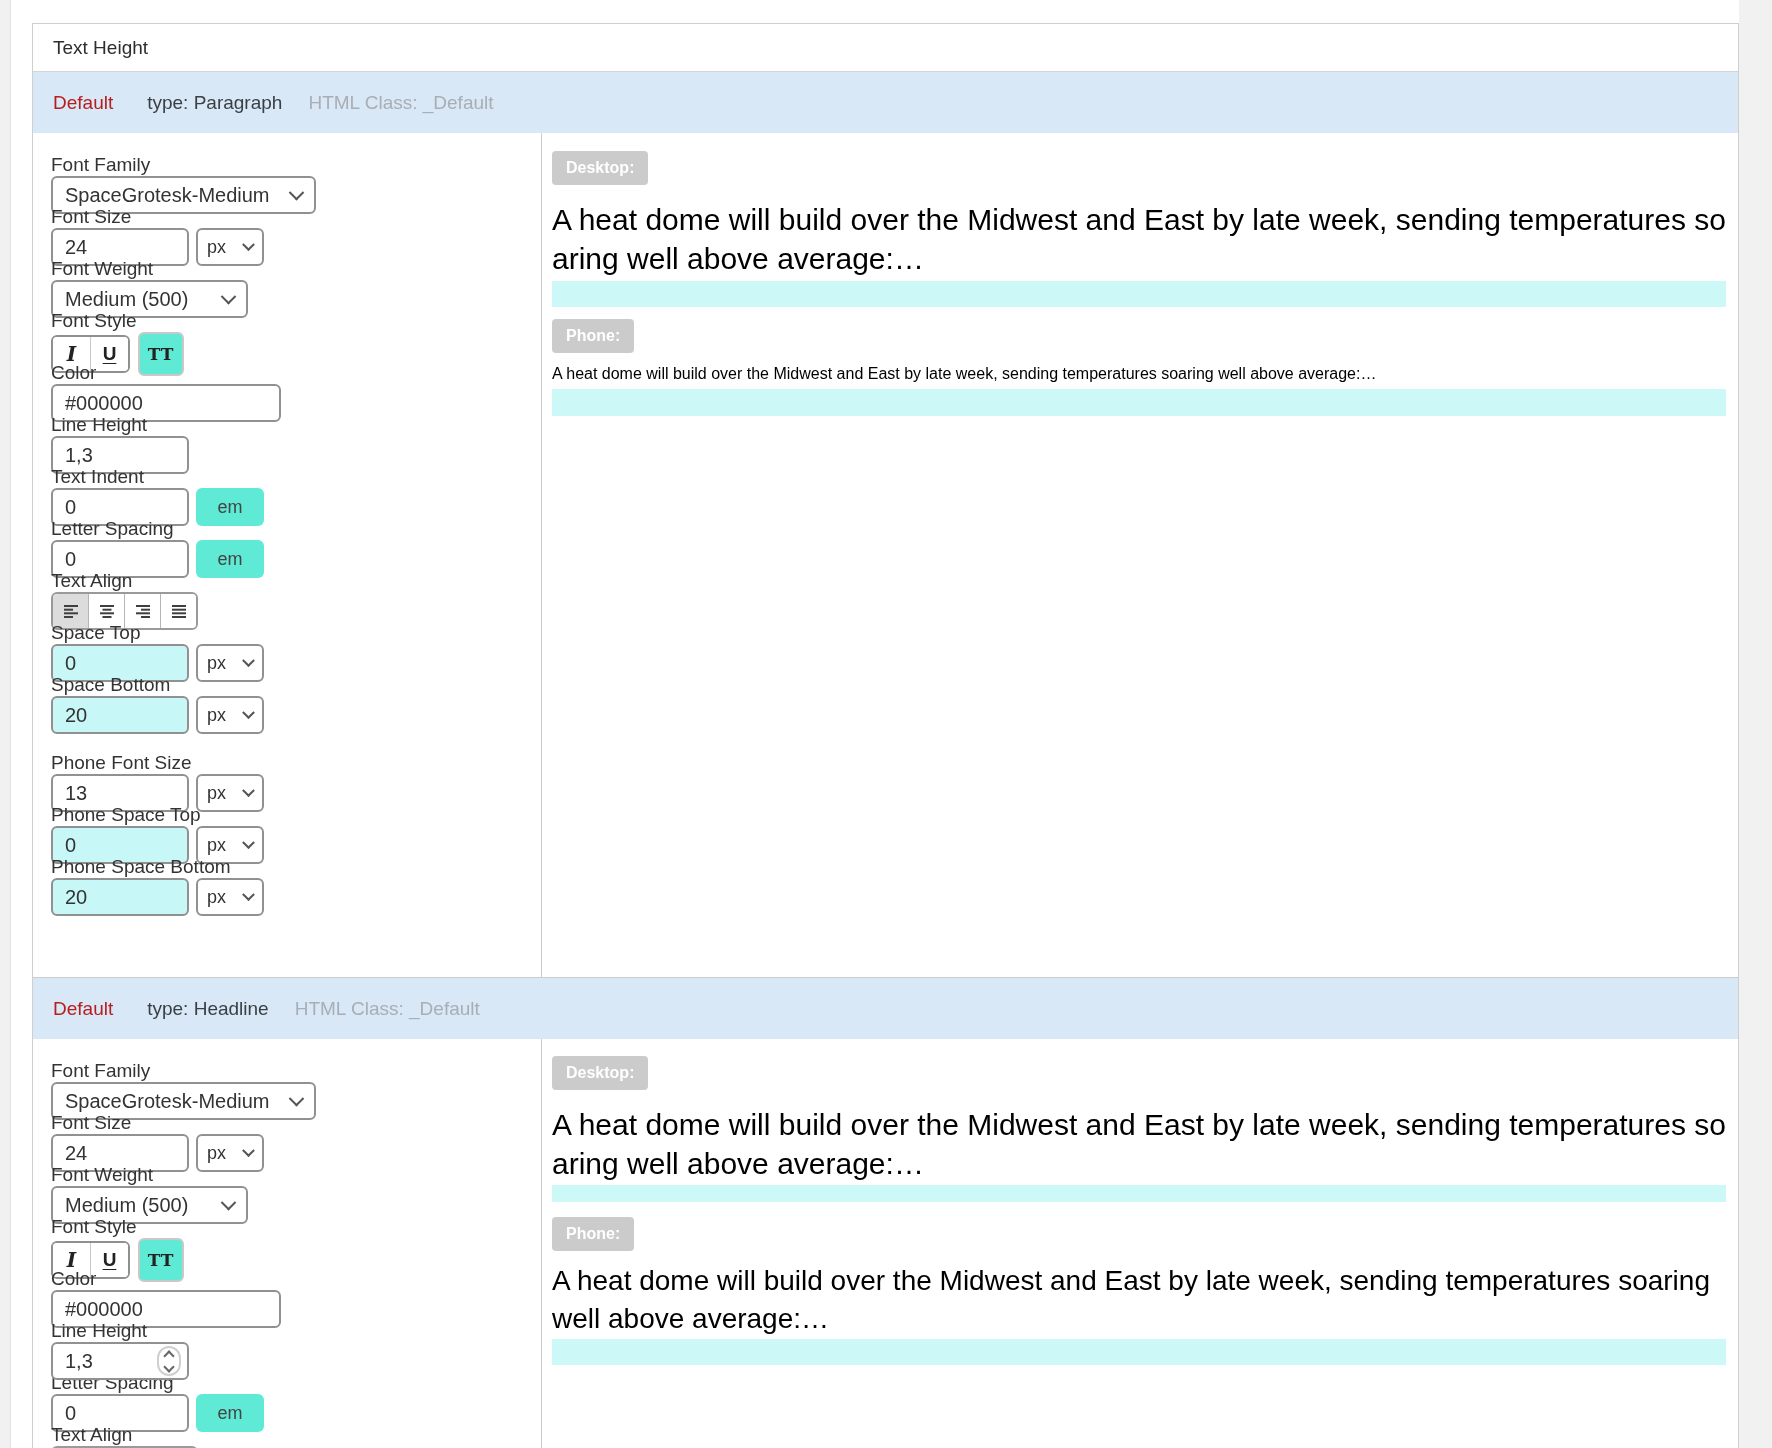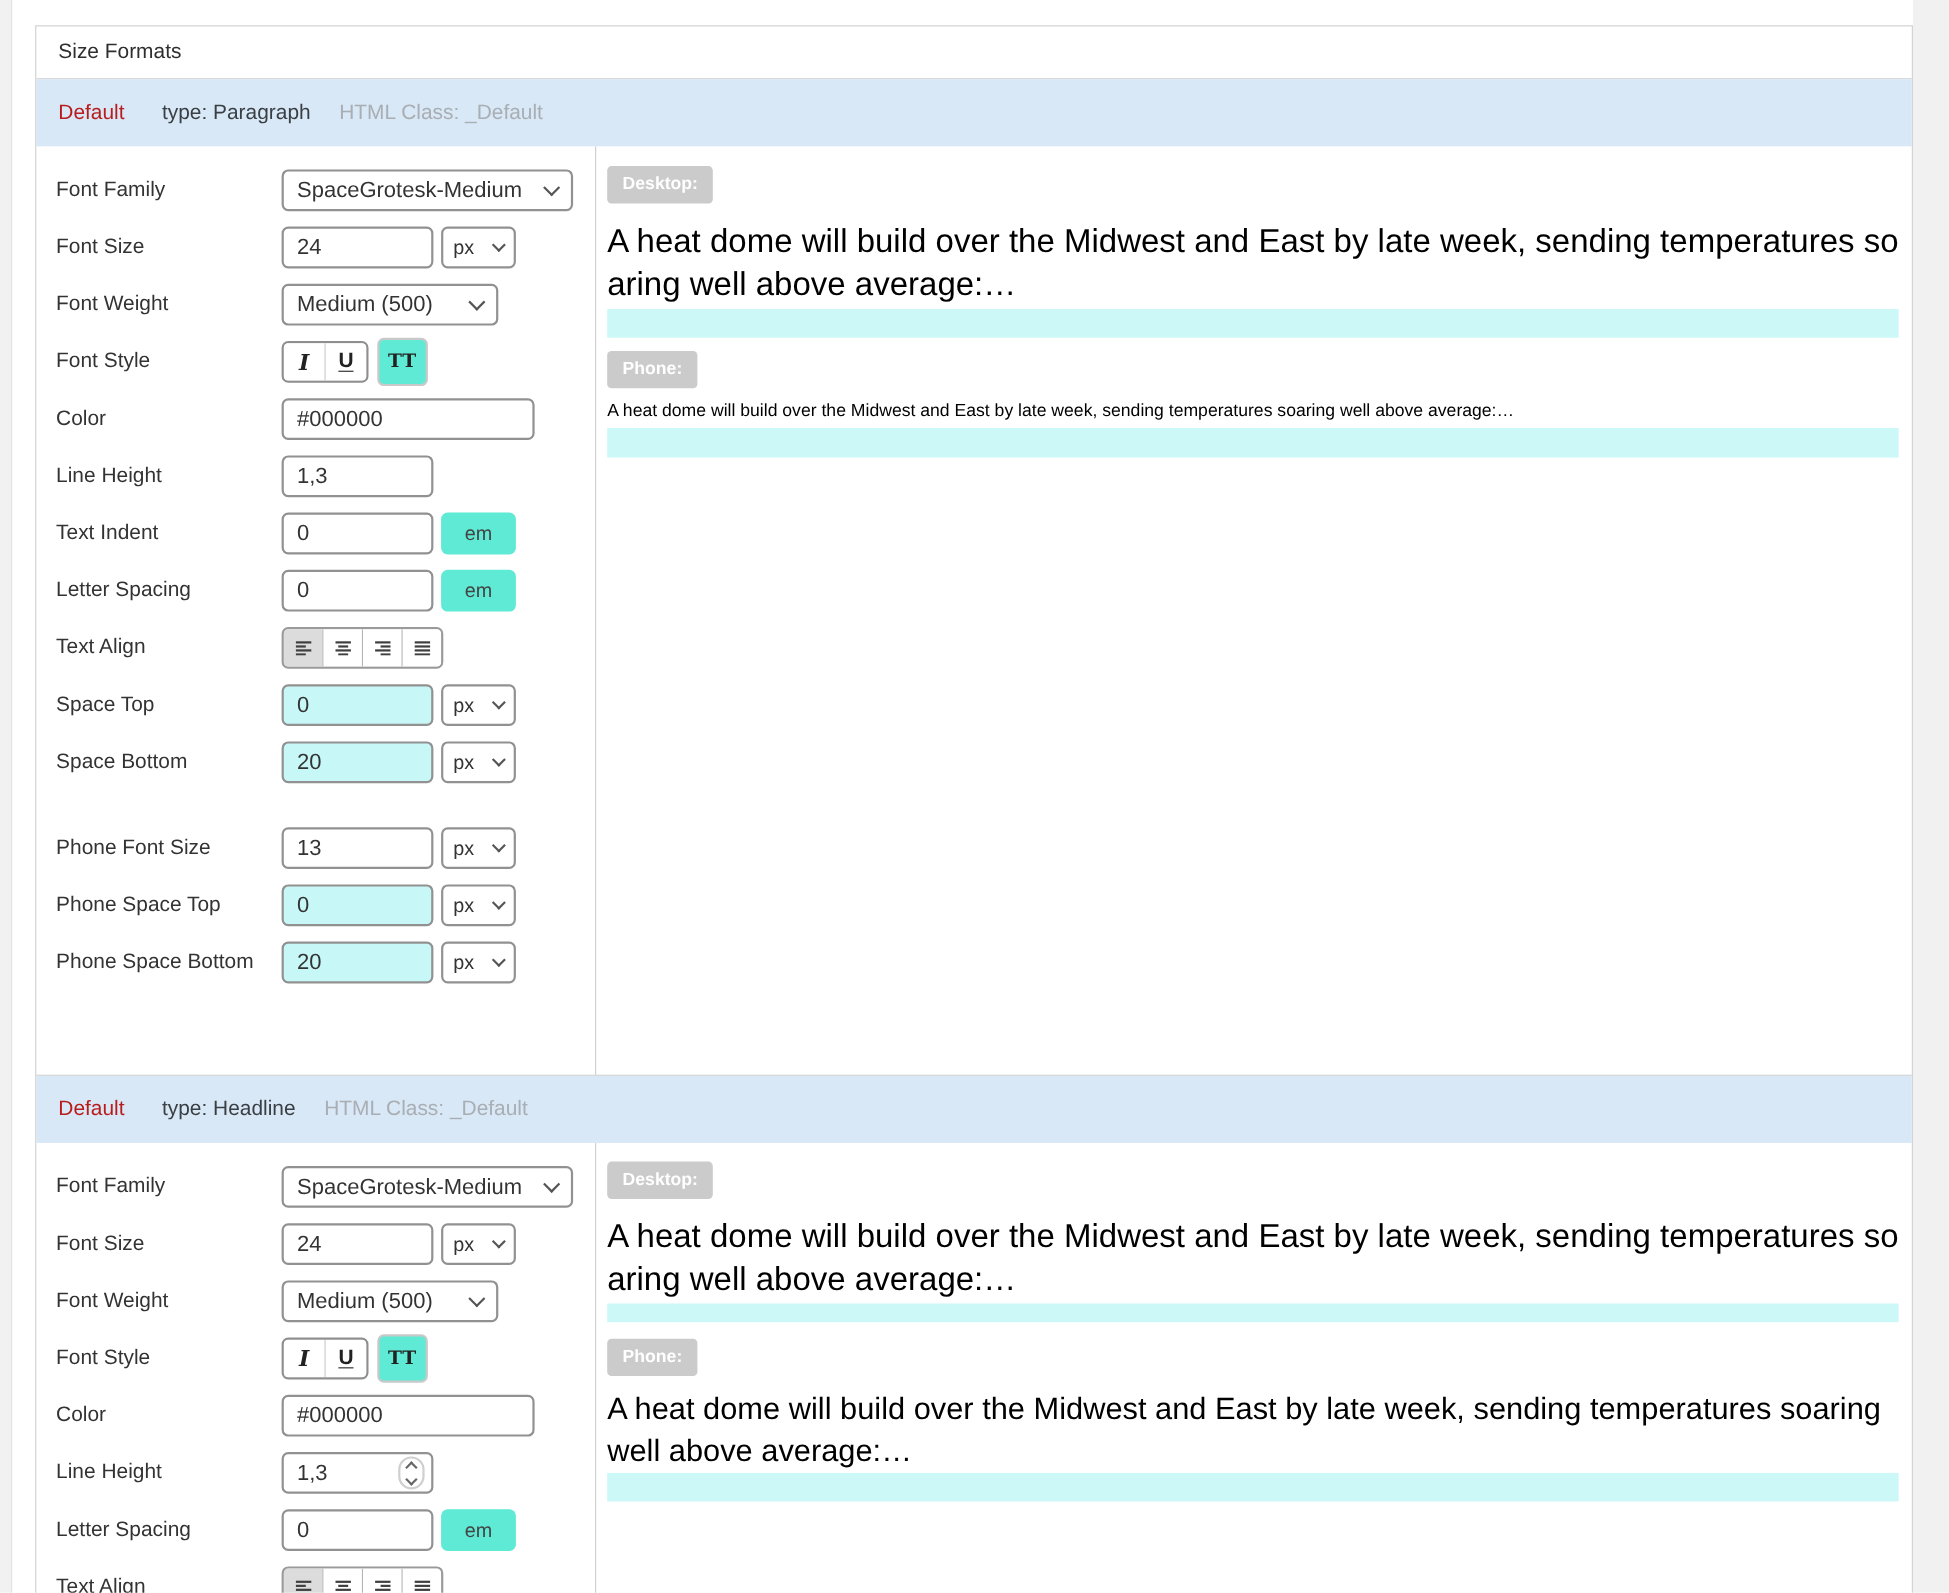--- a/index.html
+++ b/index.html
@@ -12,21 +12,21 @@
              font-size:19px;color:#2e2e2e;}
   .section-header{height:61px;background:#d8e8f6;display:flex;align-items:center;padding-left:20px;font-size:19px;}
   .sh-name{font-weight:normal;color:#b91c1c;}
   .sh-type{margin-left:34px;color:#3a3f44;}
   .sh-class{margin-left:26px;color:#a9aeb4;}
   .section-body{display:flex;align-items:stretch;}
   .section-body.bordered{border-bottom:1px solid #cccccc;}
   .form-col{width:509px;flex:none;border-right:1px solid #cccccc;box-sizing:border-box;
             padding:21px 0 69px 18px;}
   .form-col.second{padding-bottom:60px;}
-  .row{display:flex;align-items:center;height:38px;margin-bottom:14px;}
+  .row{display:flex;align-items:flex-start;height:38px;margin-bottom:14px;flex-direction:column;}
   .row .lbl{width:205px;flex:none;font-size:19px;color:#333;}
   .ctl{display:flex;align-items:center;gap:7px;}
   .tbox{box-sizing:border-box;height:38px;border:2px solid #919191;border-radius:6px;background:#fff;
         font-size:20px;color:#333;font-family:inherit;}
   input.tbox{width:138px;padding:0 12px;outline:none;}
   input.hl{background:#c8f7f7;}
   input.color-w{width:230px;}
   .select{display:flex;align-items:center;padding:0 12px;cursor:pointer;justify-content:space-between;}
   .select.family{width:265px;}
   .select.weight{width:197px;}
@@ -74,21 +74,21 @@
   .aicon{display:block;}
 </style>
 </head>
 <body>
 
 <div class="edge-left"></div>
 <div class="edge-right"></div>
 
 <div class="panel">
   <div class="title-bar">
-    <span>Size Formats</span>
+    <span>Text Height</span>
   </div>
 
   <div class="section-header">
     <span class="sh-name">Default</span>
     <span class="sh-type">type: Paragraph</span>
     <span class="sh-class">HTML Class: _Default</span>
   </div>
 
   <div class="section-body bordered">
     <div class="form-col">

